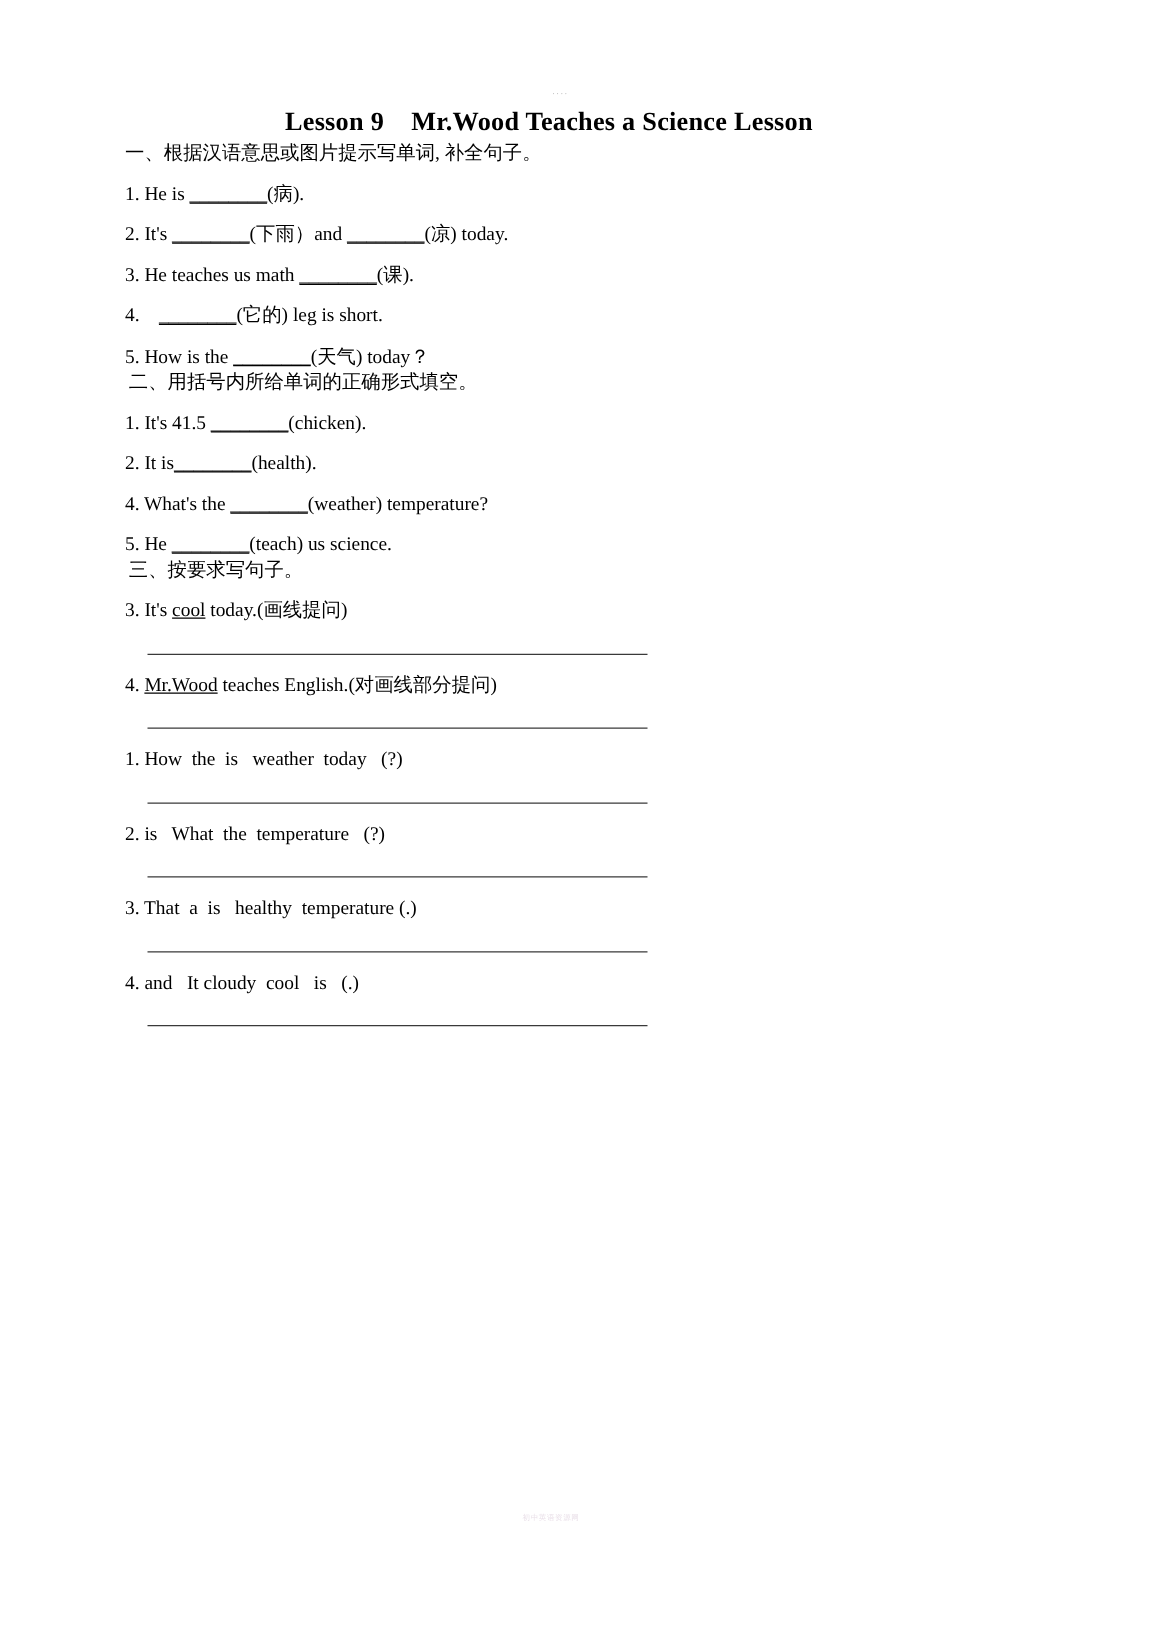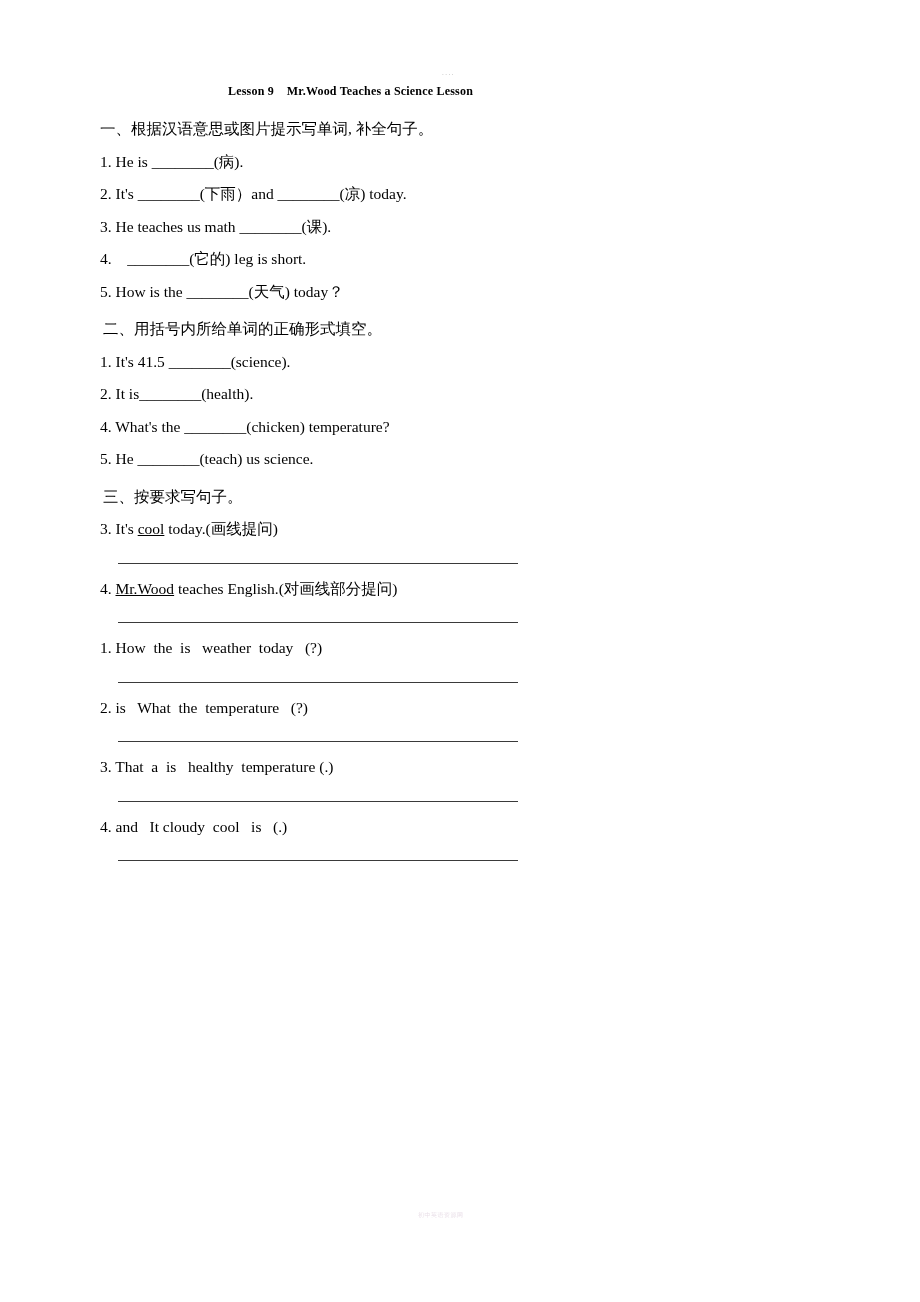--- a/index.html
+++ b/index.html
@@ -23,21 +23,21 @@
   }
   .sheet {
     position: absolute;
     left: 100px;
     top: 0;
     width: 700px;
   }
 
   
   .doc-title {
-    font-size: 12px;
+    font-size: 21px;
     font-weight: bold;
     letter-spacing: 0.2px;
     text-align: left;
     padding-left: 128px;
     margin-top: 84px;
     margin-bottom: 0;
     white-space: pre;
     line-height: 1.25;
   }
   .title-dots {
@@ -50,36 +50,37 @@
     line-height: 1;
   }
 
   
   .section {
     margin: 0;
   }
   .section-heading {
     font-size: 15.5px;
     line-height: 1.0;
-    margin-top: 22px;
+    margin-top: 5px;
     margin-bottom: 0;
     white-space: pre;
   }
   .section-heading.indented {
     padding-left: 3px;
   }
 
   
   .q-item {
     font-size: 15.5px;
     line-height: 1.0;
     margin-top: 17px;
     white-space: pre;
   }
   .q-item .blank {
+    text-decoration: underline;
     text-underline-offset: 2px;
   }
   .q-item .ul {
     text-decoration: underline;
     text-underline-offset: 1px;
   }
 
   
   .answer-line {
     width: 400px;
@@ -128,26 +129,26 @@
       <div class="q-item"><span>3.</span><span> He teaches us math </span><span class="blank">________</span><span>(课).</span></div>
 
       <div class="q-item"><span>4.</span><span>    </span><span class="blank">________</span><span>(它的) leg is short.</span></div>
 
       <div class="q-item"><span>5.</span><span> How is the </span><span class="blank">________</span><span>(天气) today？</span></div>
     </div>
 
     <div class="section">
       <div class="section-heading indented">二、用括号内所给单词的正确形式填空。</div>
 
-      <div class="q-item"><span>1.</span><span> It's 41.5 </span><span class="blank">________</span><span>(science).</span></div>
+      <div class="q-item"><span>1.</span><span> It's 41.5 </span><span class="blank">________</span><span>(chicken).</span></div>
 
       <div class="q-item"><span>2.</span><span> It is</span><span class="blank">________</span><span>(health).</span></div>
 
 
-      <div class="q-item"><span>4.</span><span> What's the </span><span class="blank">________</span><span>(chicken) temperature?</span></div>
+      <div class="q-item"><span>4.</span><span> What's the </span><span class="blank">________</span><span>(weather) temperature?</span></div>
 
       <div class="q-item"><span>5.</span><span> He </span><span class="blank">________</span><span>(teach) us science.</span></div>
     </div>
 
     <div class="section">
       <div class="section-heading indented">三、按要求写句子。</div>
 
 
 
       <div class="write-item">

